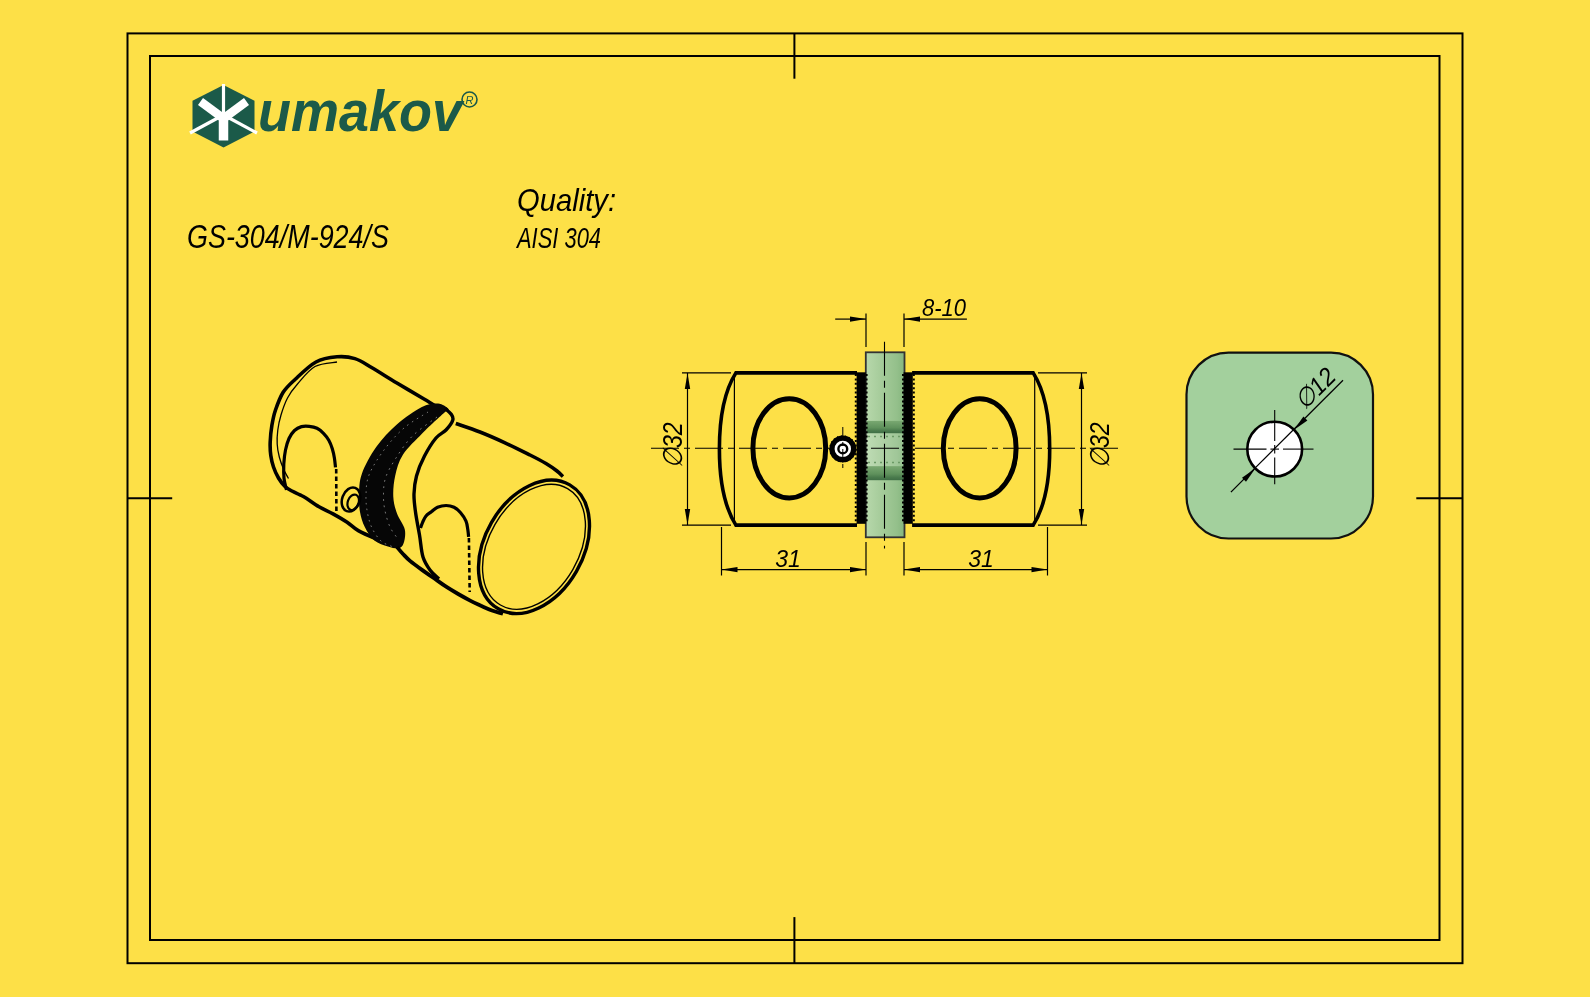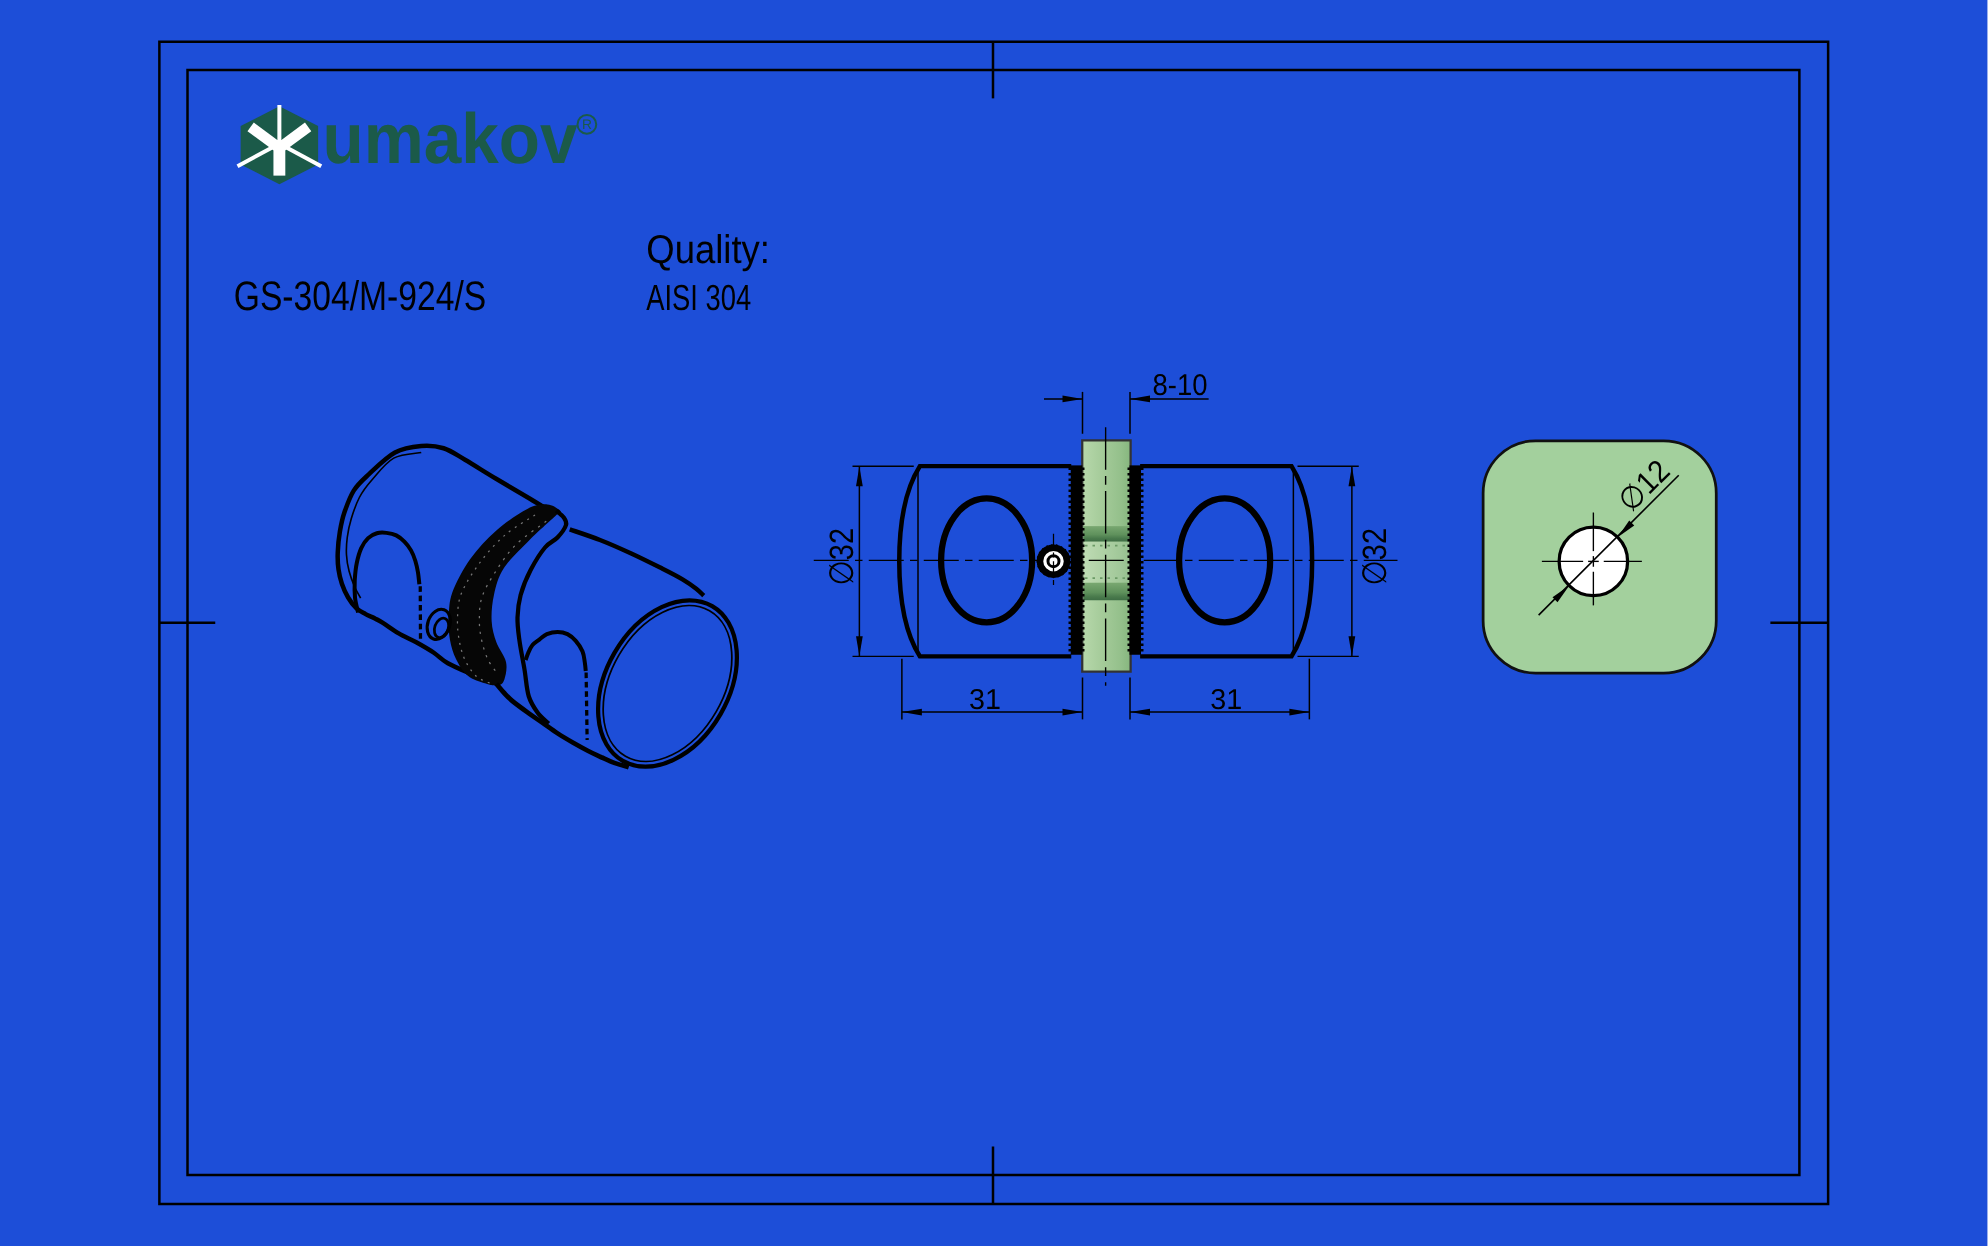--- a/index.html
+++ b/index.html
@@ -1,17 +1,17 @@
 <!DOCTYPE html>
 <html><head>
 <meta charset="utf-8">
 <style>
   html,body{margin:0;padding:0;background:#fff;}
-  #page{position:relative;width:1590px;height:997px;background:#1d4ed8;overflow:hidden;
-        font-family:"Liberation Sans",sans-serif;}
+  #page{position:relative;width:1590px;height:997px;background:#fde047;overflow:hidden;
+        font-family:"Liberation Sans",sans-serif;font-style:italic;}
   svg{position:absolute;left:0;top:0;}
   text{font-family:"Liberation Sans",sans-serif;}
 </style>
 </head>
 <body>
 <div id="page">
 <svg width="1590" height="997" viewBox="0 0 1590 997">
 
   <g stroke="#000" stroke-width="2" fill="none">
     <rect x="127.5" y="33.4" width="1335" height="929.8"></rect>

